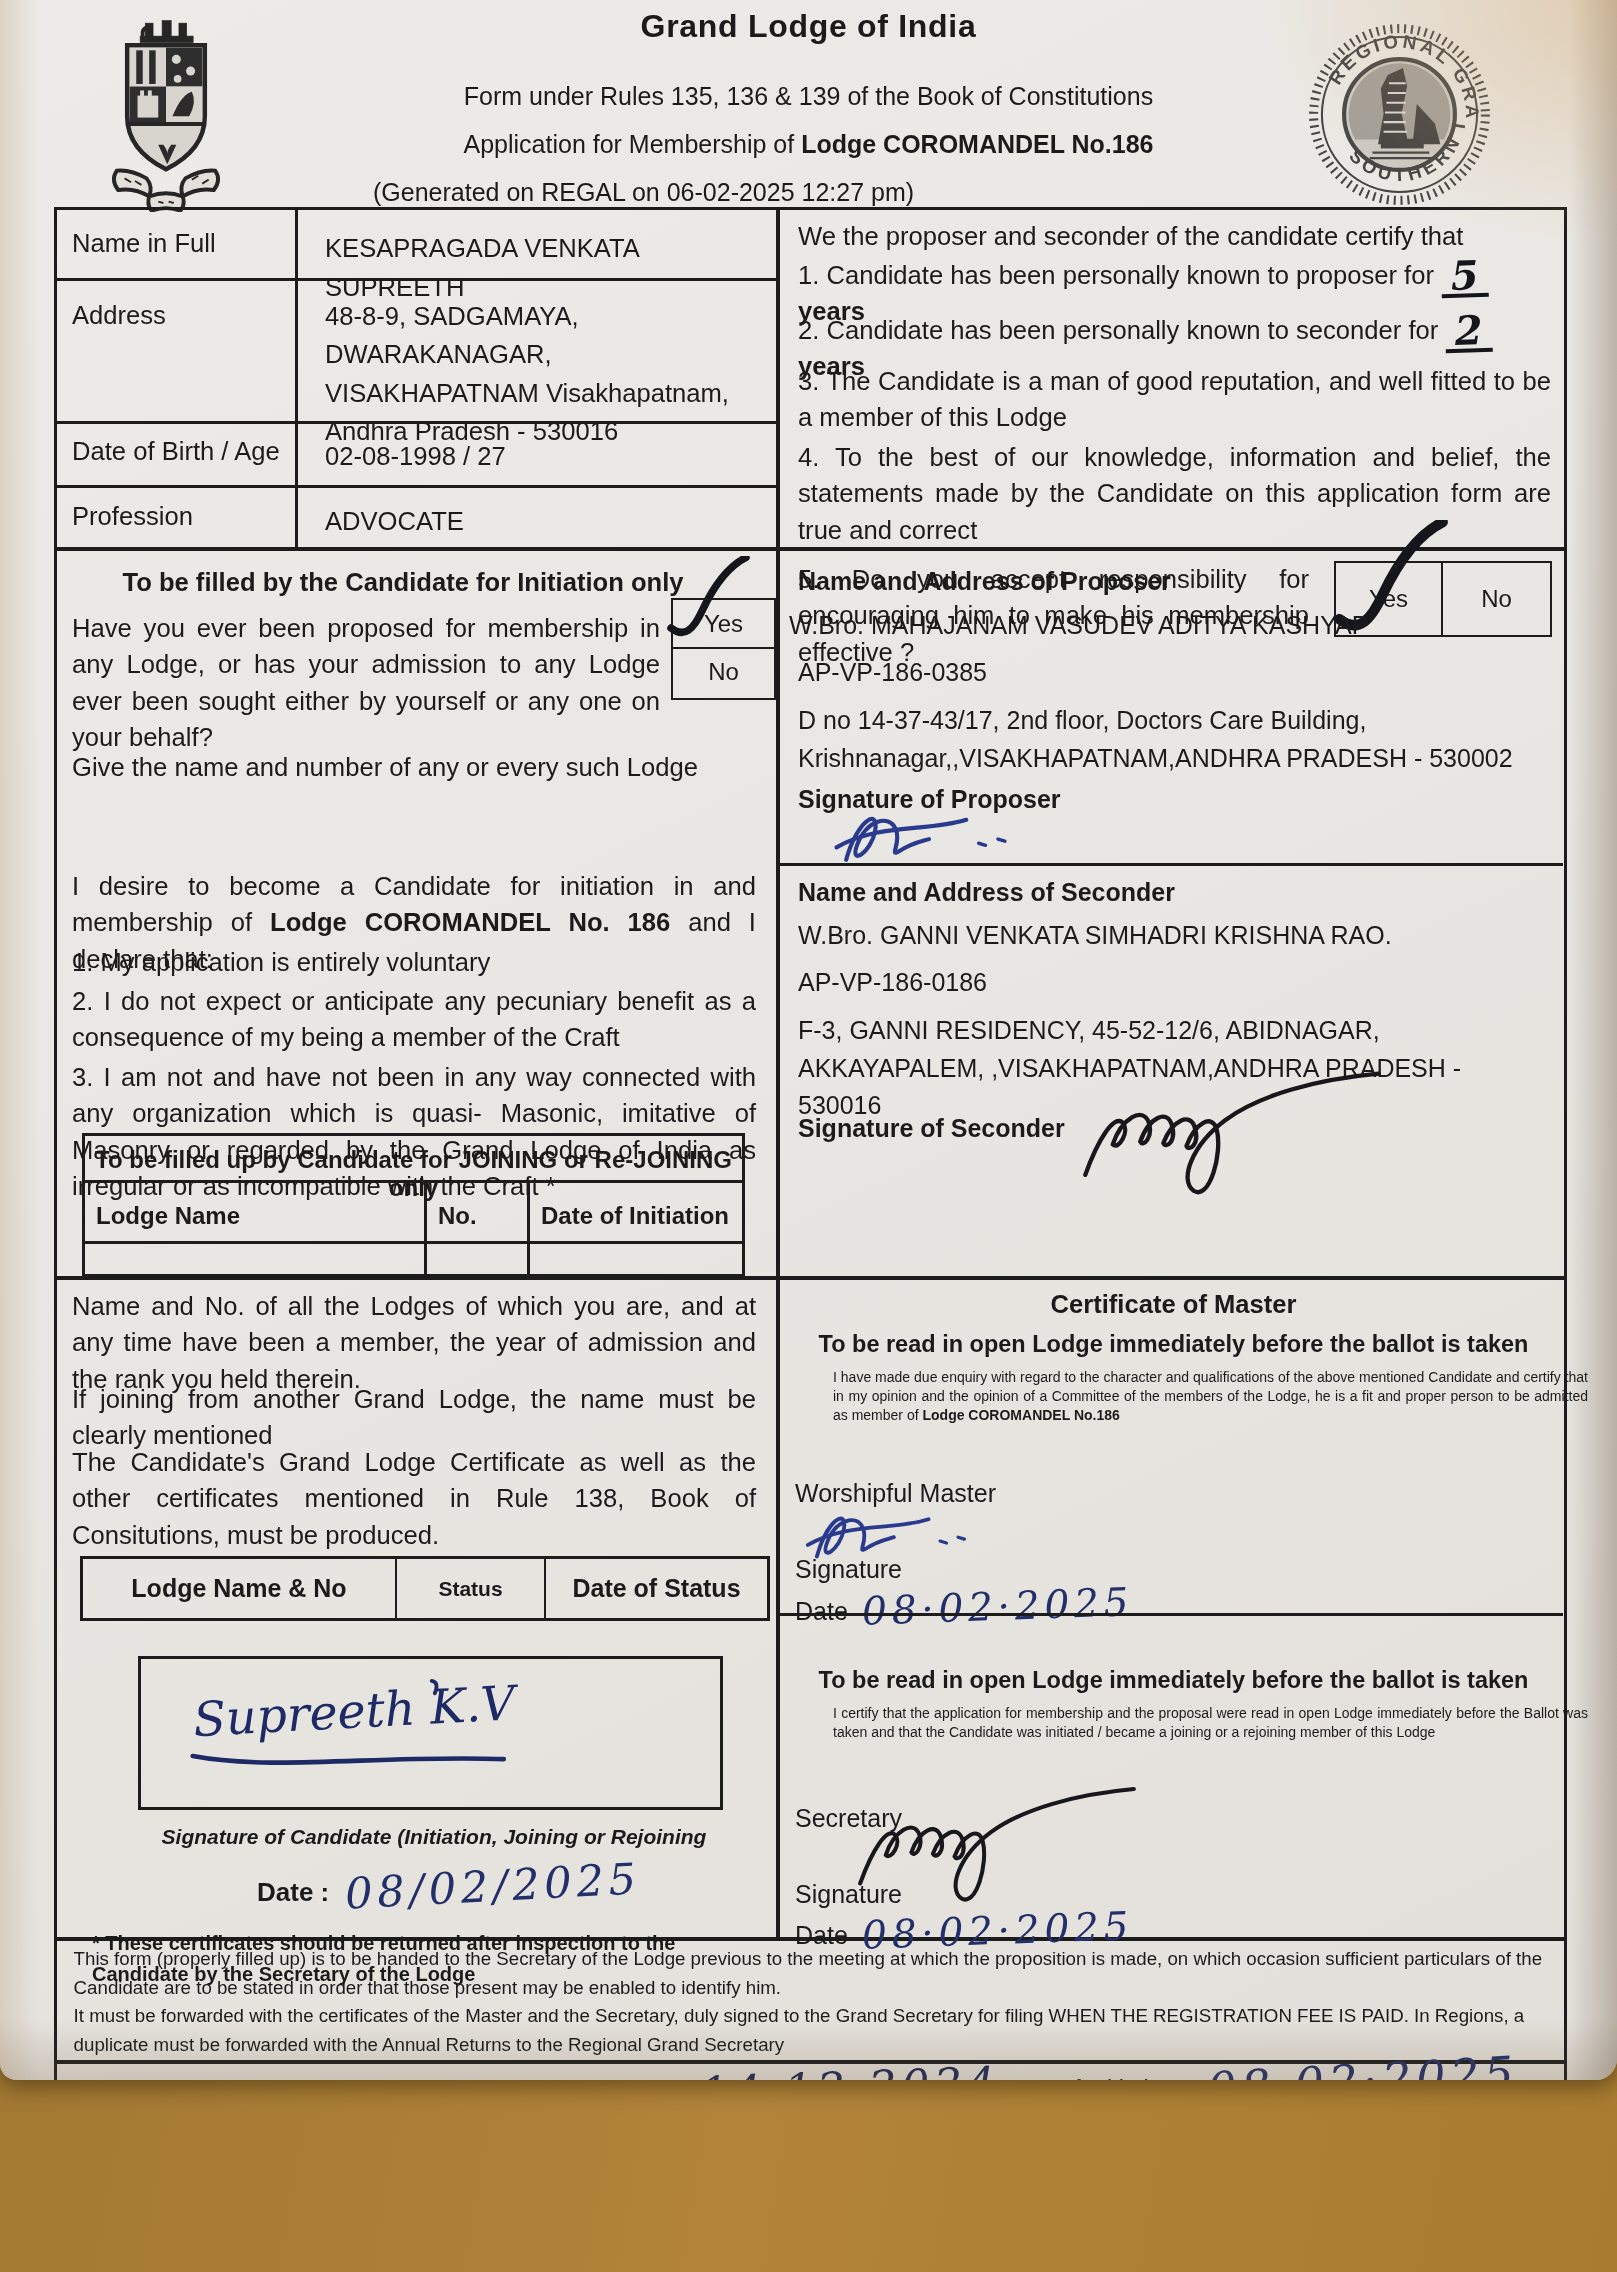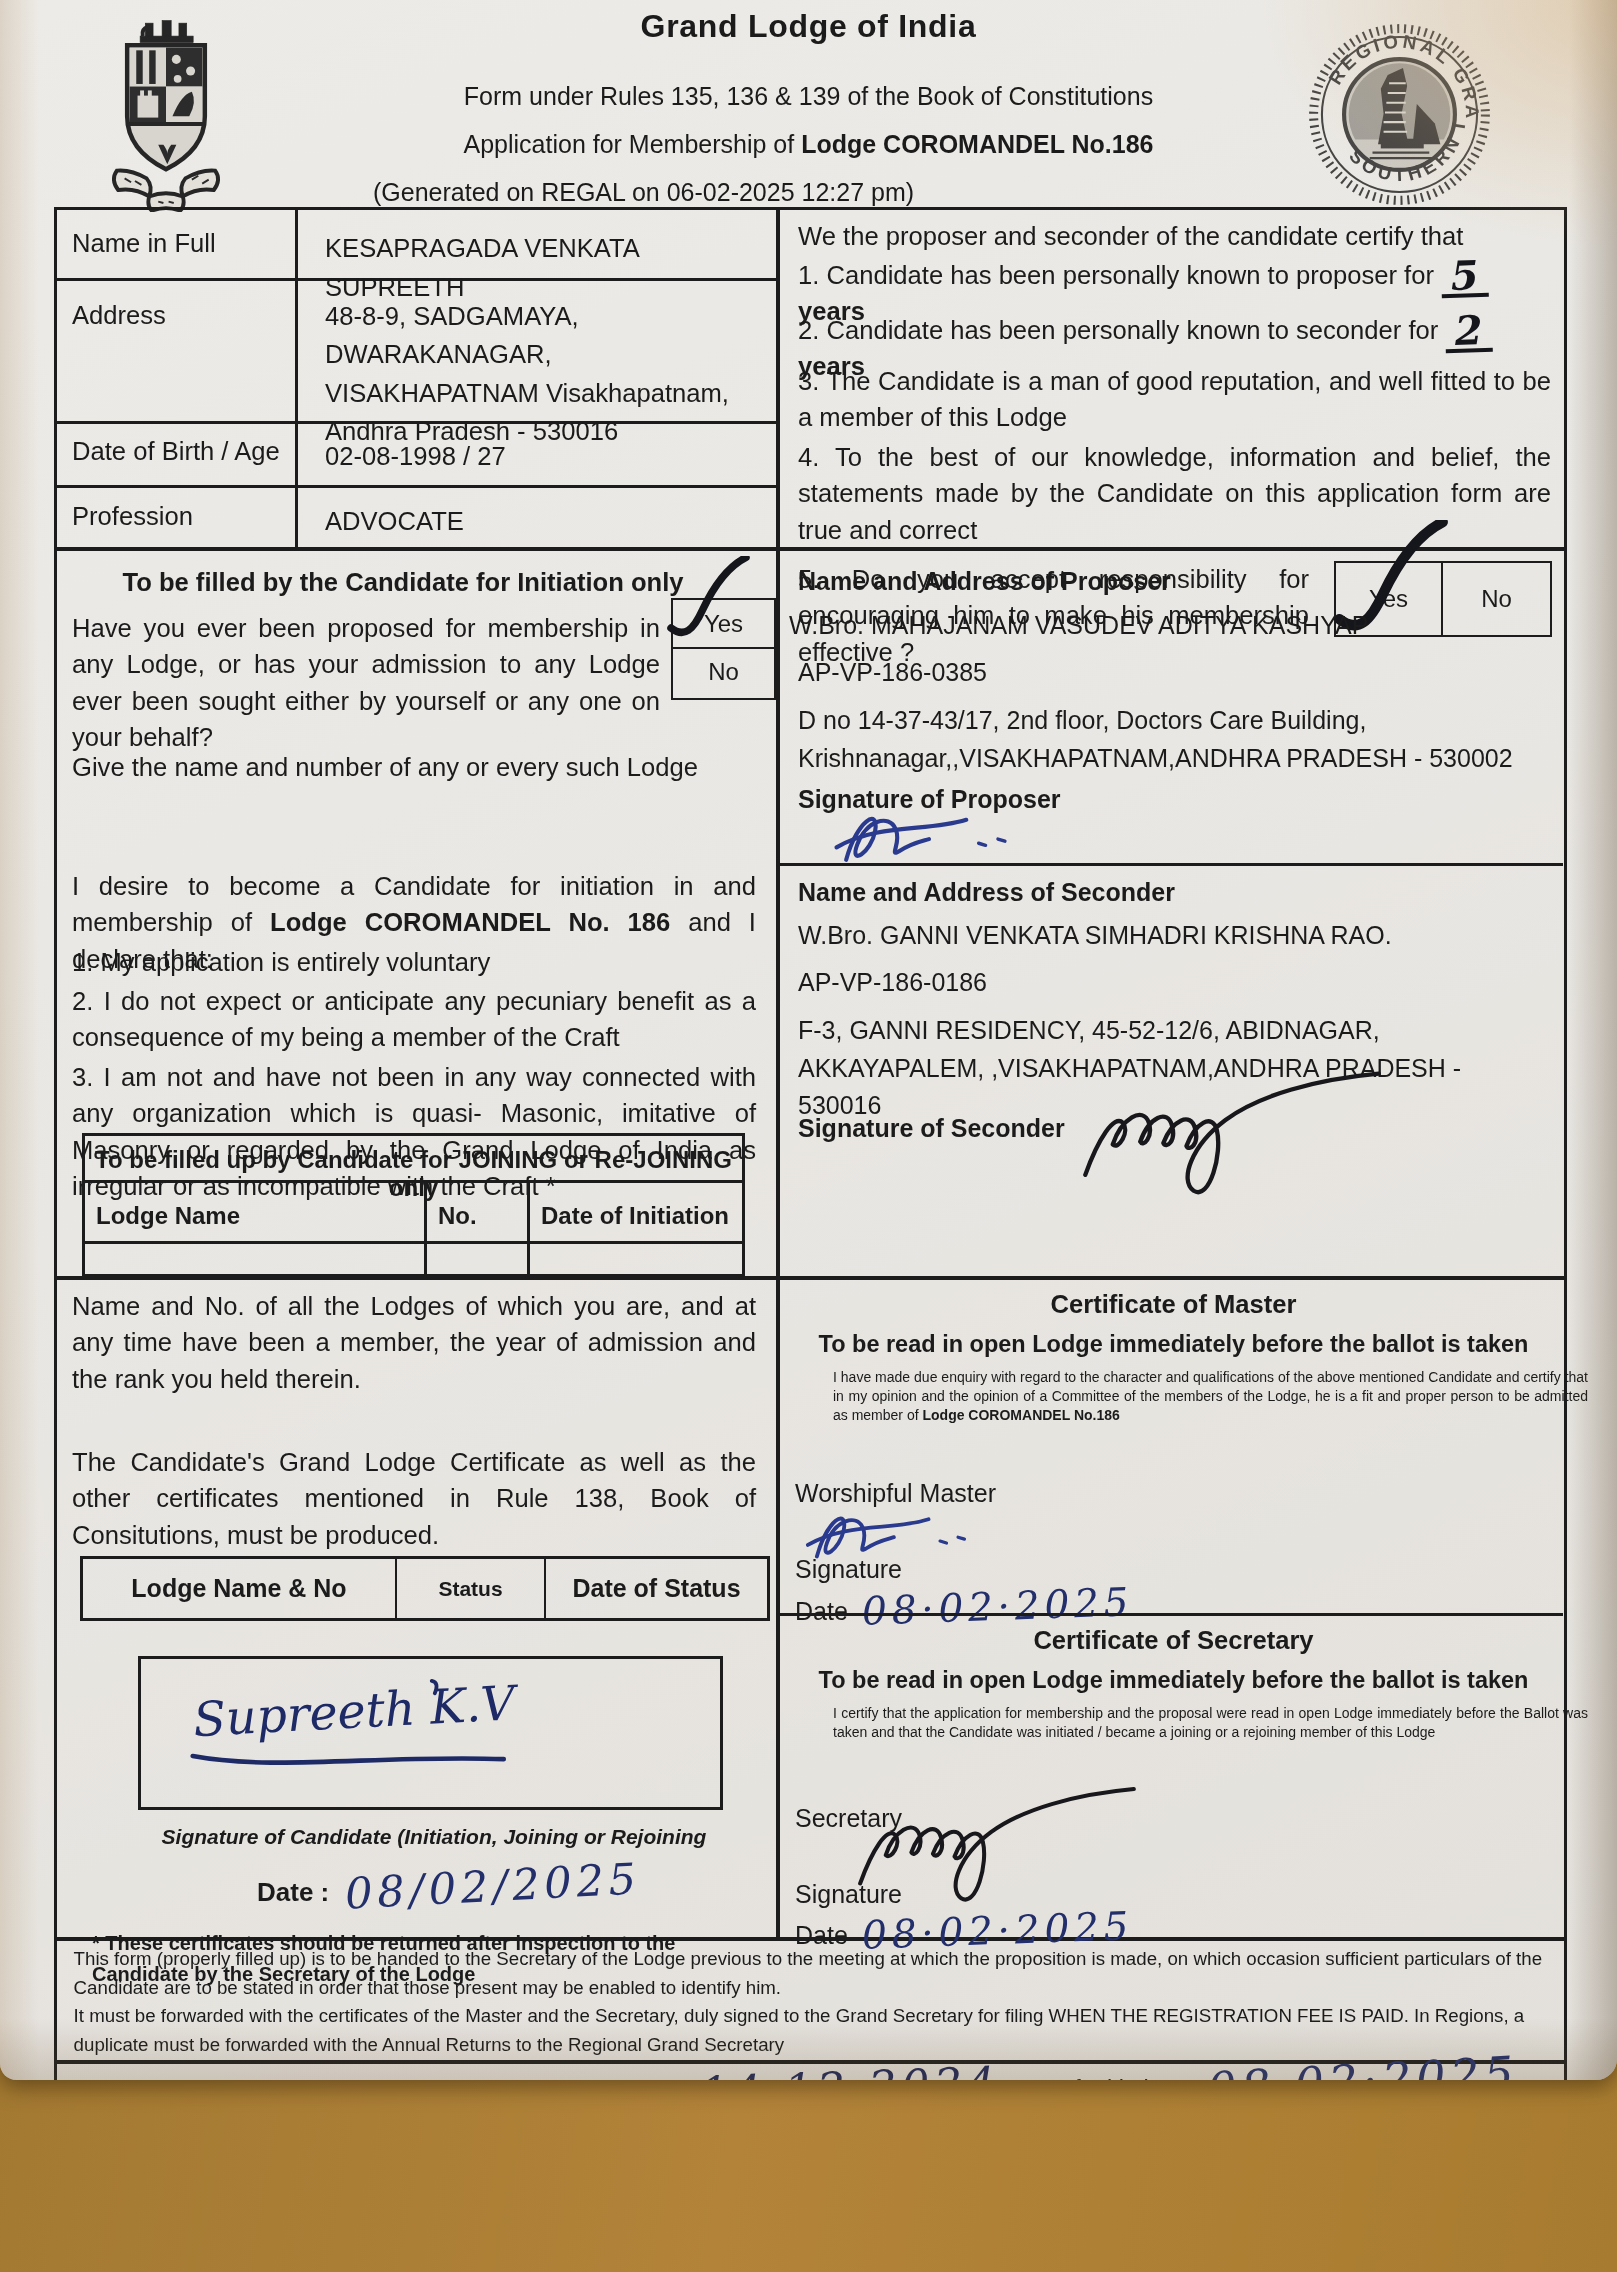--- a/index.html
+++ b/index.html
@@ -264,20 +264,21 @@
     <div class="abs sig-label" style="left:741px;top:668px">Name and Address of Seconder</div>
     <div class="abs plain-label" style="left:741px;top:711px;width:753px">W.Bro. GANNI VENKATA SIMHADRI KRISHNA RAO.</div>
     <div class="abs plain-label" style="left:741px;top:758px">AP-VP-186-0186</div>
     <div class="abs plain-label" style="left:741px;top:802px;width:753px;line-height:1.5">F-3, GANNI RESIDENCY, 45-52-12/6, ABIDNAGAR, AKKAYAPALEM, ,VISAKHAPATNAM,ANDHRA PRADESH - 530016</div>
     <div class="abs sig-label" style="left:741px;top:904px">Signature of Seconder</div>
     <svg class="abs" style="left:1009px;top:842px;width:332px;height:159px;color:#17171c" viewBox="0 0 480 230" width="332" height="159">
         <use href="#sig-gunny" stroke="currentColor"></use>
       </svg>
 
     <div class="item just" style="left:15px;top:1078px;width:684px">Name and No. of all the Lodges of which you are, and at any time have been a member, the year of admission and the rank you held therein.</div>
+    <div class="item just" style="left:15px;top:1171px;width:684px">If joining from another Grand Lodge, the name must be clearly mentioned</div>
     <div class="item just" style="left:15px;top:1234px;width:684px">The Candidate's Grand Lodge Certificate as well as the other certificates mentioned in Rule 138, Book of Consitutions, must be produced.</div>
 
     <div class="abs" style="left:23px;top:1346px;width:684px;height:59px;border:3.5px solid #1c1c1c;display:flex">
       <div class="yncell bold" style="width:312px;border-right:2.8px solid #1c1c1c;font-size:25px">
           <span>Lodge Name &amp; No</span>
         </div>
       <div class="yncell bold" style="width:147px;border-right:2.8px solid #1c1c1c;font-size:21px">
           <span>Status</span>
         </div>
       <div class="yncell bold" style="flex:1;font-size:25px">
@@ -312,21 +313,20 @@
         <use href="#sig-kash" stroke="currentColor"></use>
       </svg>
     <div class="abs plain-label" style="left:738px;top:1345px">Signature</div>
     <div class="abs" style="left:738px;top:1374px">
       <span class="plain-label">Date</span>
       <span class="hw-date" style="font-size:39px;display:inline-block;transform:rotate(-2deg);margin-left:11px">08·02·2025</span>
     </div>
 
     <div class="ln" style="left:722px;top:1403px;width:784px;height:2.8px"></div>
 
-    <div class="abs sec-title" style="left:733px;top:1416px;width:767px">Certificate of Secretary</div>
     <div class="abs sec-title" style="left:733px;top:1457px;width:767px;font-size:23.5px">To be read in open Lodge immediately before the ballot is taken</div>
     <div class="abs body-sm just" style="left:738px;top:1494px;width:755px">I certify that the application for membership and the proposal were read in open Lodge immediately before the Ballot was taken and that the Candidate was initiated / became a joining or a rejoining member of this Lodge</div>
     <div class="abs plain-label" style="left:738px;top:1594px">Secretary</div>
     <svg class="abs" style="left:795px;top:1555px;width:290px;height:156px;color:#17171c" viewBox="0 0 420 226" width="290" height="156">
         <use href="#sig-gunny" stroke="currentColor"></use>
       </svg>
     <div class="abs plain-label" style="left:738px;top:1670px">Signature</div>
     <div class="abs" style="left:738px;top:1698px">
       <span class="plain-label">Date</span>
       <span class="hw-date" style="font-size:39px;display:inline-block;transform:rotate(-2deg);margin-left:11px">08·02·2025</span>

